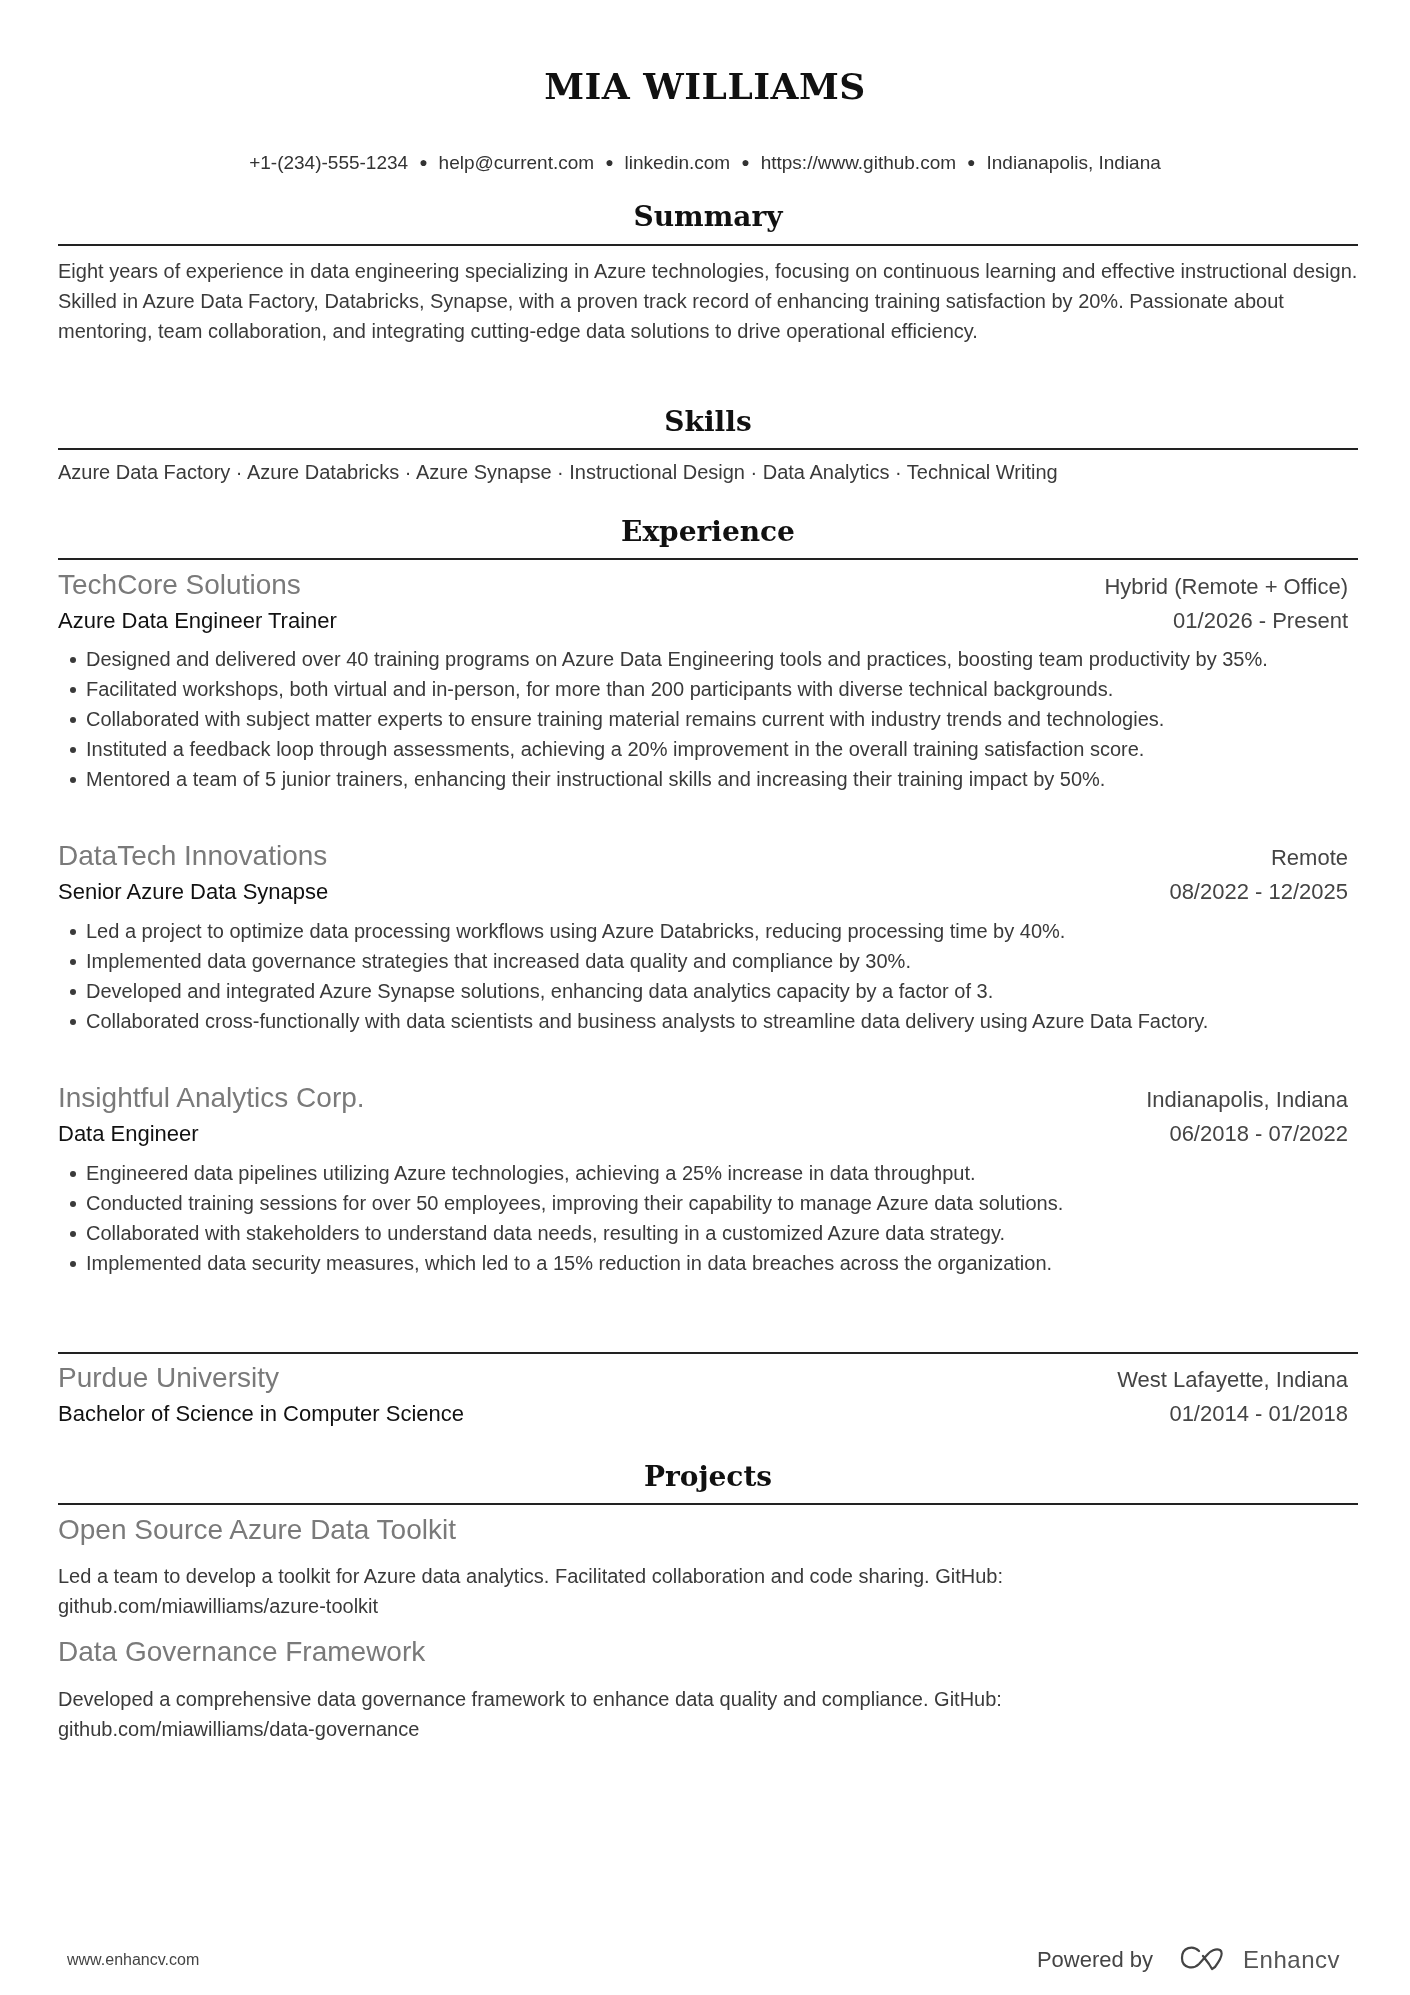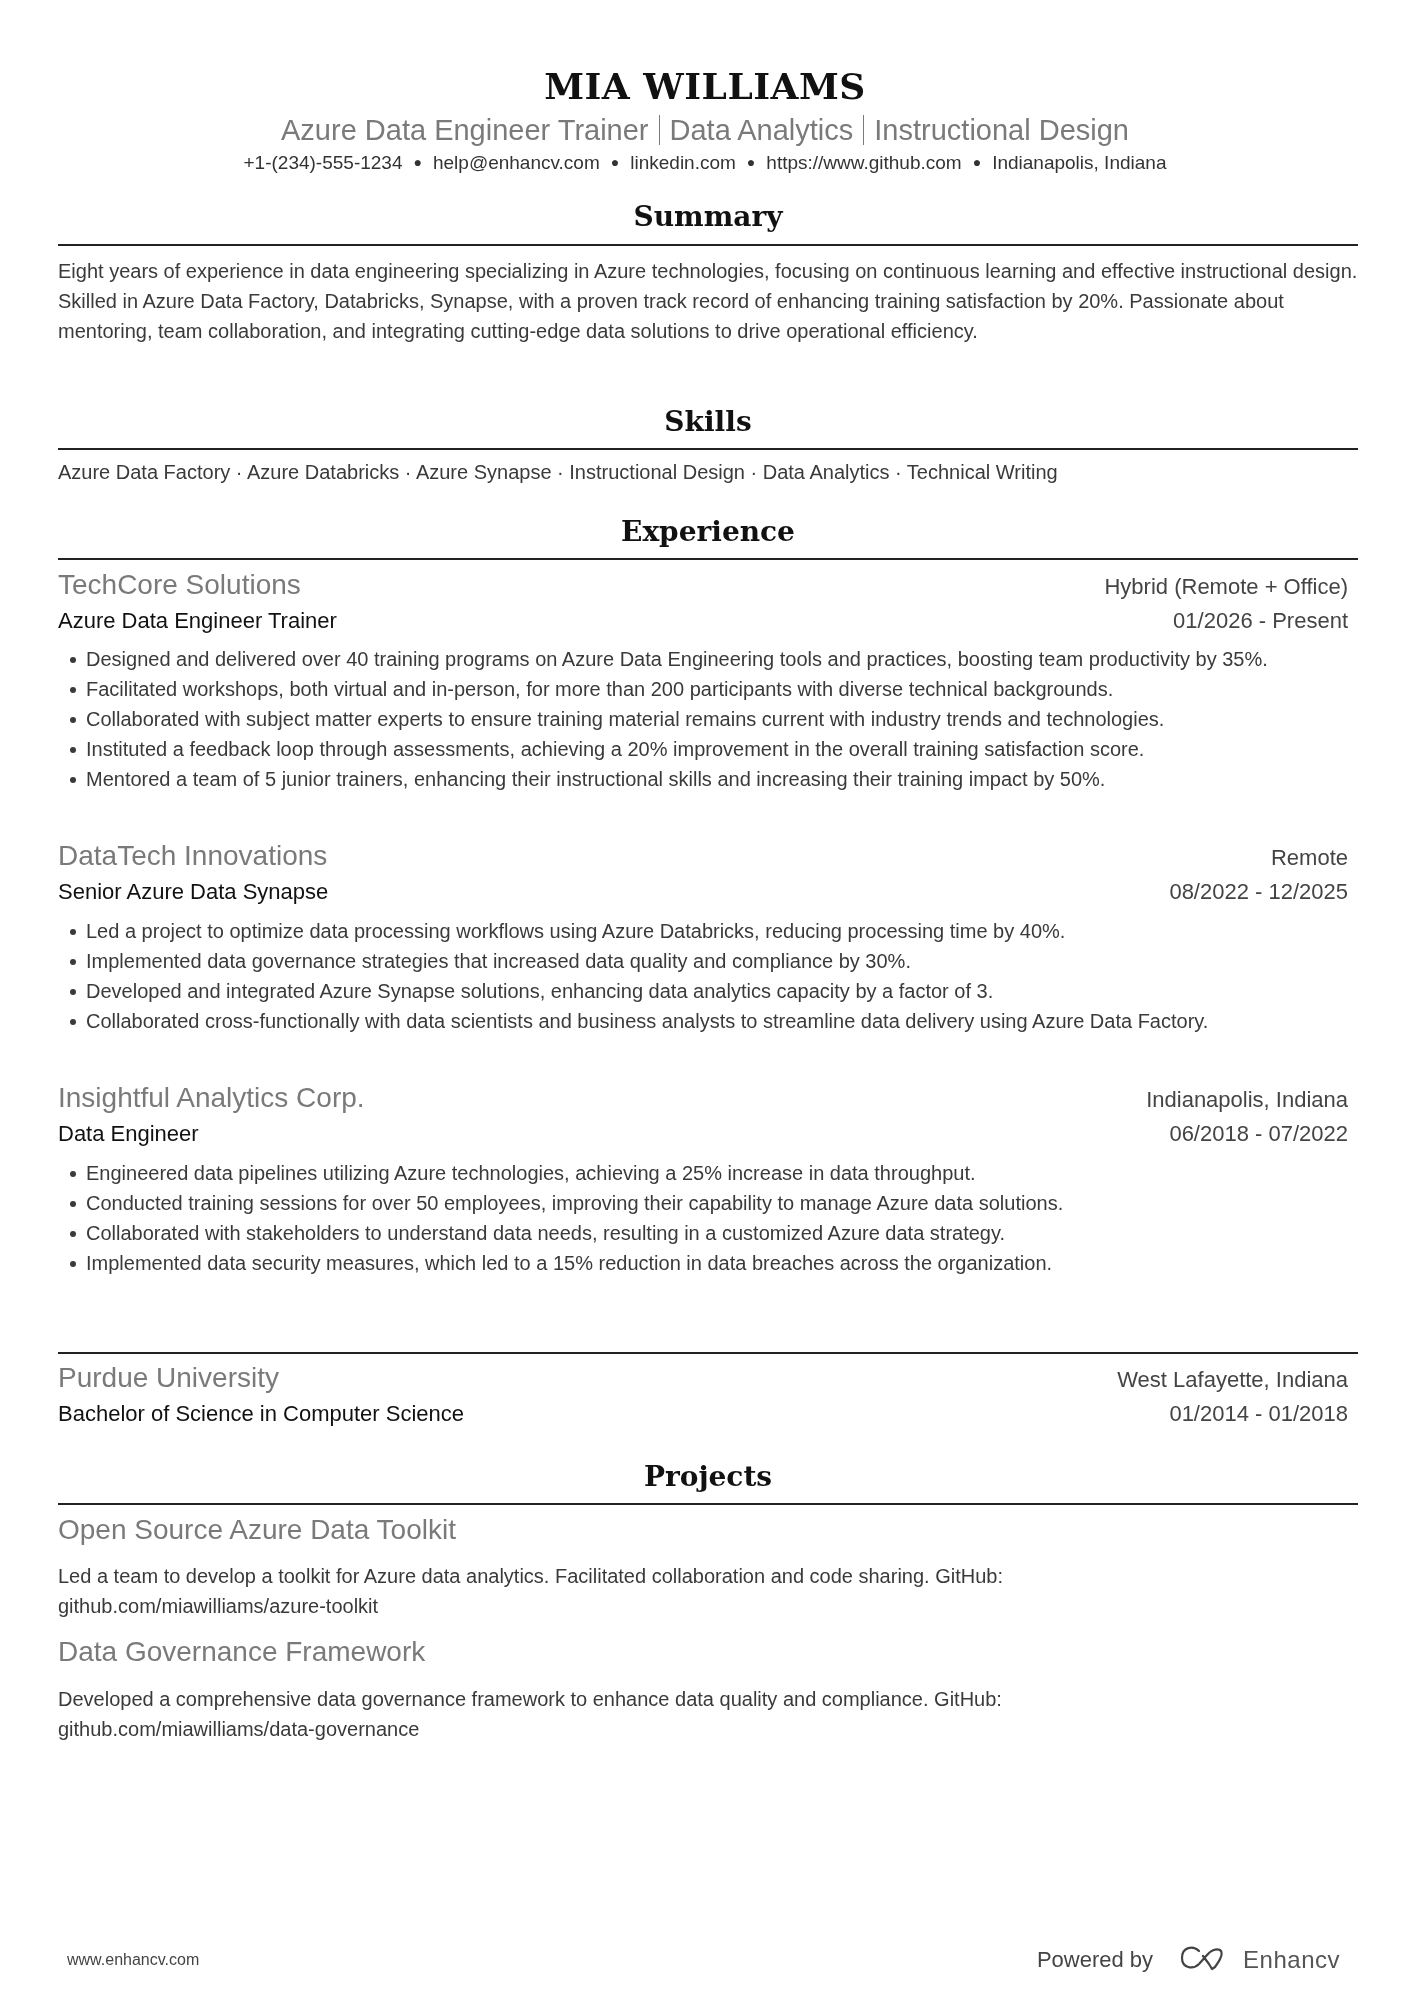--- a/index.html
+++ b/index.html
@@ -45,25 +45,22 @@
   .footer-right { position: absolute; right: 70px; top: 1929px; display: flex; align-items: center; }
   .powered { font-size: 22px; color: #444444; margin-right: 26px; }
   .brand { font-size: 24px; color: #555555; margin-left: 18px; letter-spacing: 0.5px; }
 </style>
 </head>
 <body>
 
 <div class="page">
 
   <div class="name">MIA WILLIAMS</div>
-  <div class="title-line">
-    <span>Azure Data Engineer Trainer</span><span class="sep"></span><span>Data Analytics</span><span class="sep"></span><span>Instructional Design</span>
-  </div>
   <div class="contacts">
-    <span>+1-(234)-555-1234</span><span class="dot">●</span><span>help@enhancv.com</span><span class="dot">●</span><span>linkedin.com</span><span class="dot">●</span><span>https://www.github.com</span><span class="dot">●</span><span>Indianapolis, Indiana</span>
+    <span>+1-(234)-555-1234</span><span class="dot">●</span><span>help@current.com</span><span class="dot">●</span><span>linkedin.com</span><span class="dot">●</span><span>https://www.github.com</span><span class="dot">●</span><span>Indianapolis, Indiana</span>
   </div>
 
   <div class="section-title" style="top:184px;">Summary</div>
   <div class="rule" style="top:228px;"></div>
   <div class="para" style="top:240px;">Eight years of experience in data engineering specializing in Azure technologies, focusing on continuous learning and effective instructional design. Skilled in Azure Data Factory, Databricks, Synapse, with a proven track record of enhancing training satisfaction by 20%. Passionate about mentoring, team collaboration, and integrating cutting-edge data solutions to drive operational efficiency.</div>
 
   <div class="section-title" style="top:389px;">Skills</div>
   <div class="rule" style="top:432px;"></div>
   <div class="para" style="top:441px;">Azure Data Factory · Azure Databricks · Azure Synapse · Instructional Design · Data Analytics · Technical Writing</div>
 

